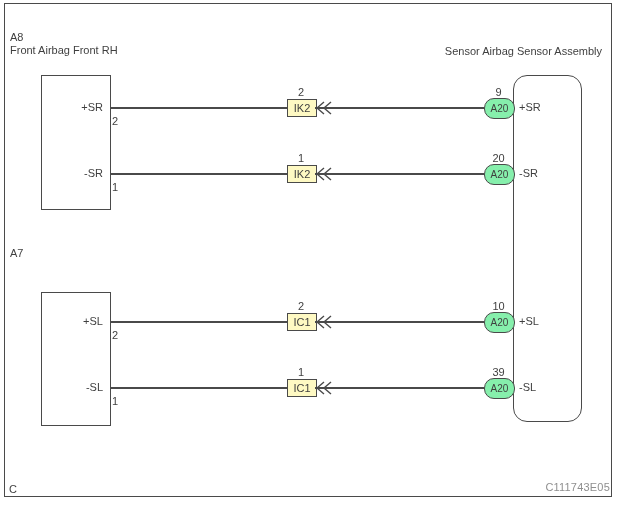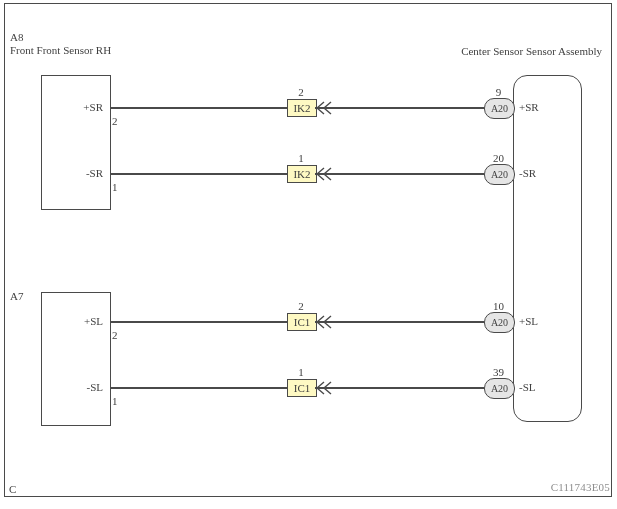--- a/index.html
+++ b/index.html
@@ -1,70 +1,70 @@
 <!DOCTYPE html>
 <html><head>
 <meta charset="utf-8">
 <style>
   html,body{margin:0;padding:0;background:#fff;}
   #page{
     position:relative;width:617px;height:509px;background:#ffffff;
-    font-family:Liberation Serif, serif;
+    font-family:Liberation Sans, sans-serif;
     color:#3f3f3f;overflow:hidden;
   }
   .abs{position:absolute;}
   #frame{
     left:4px;top:3px;width:606px;height:492px;
     border:1.4px solid #4a4a4a;
   }
   .lbl{font-size:11px;line-height:13px;white-space:pre-line;}
   .sensor-box{
     width:68px;border:1.4px solid #4a4a4a;background:#fff;
   }
   #rh-box{left:41px;top:75px;height:133px;}
   #lh-box{left:41px;top:292px;height:132px;}
   #assembly-box{
     left:513px;top:75px;width:67px;height:345px;
     border:1.4px solid #4a4a4a;border-radius:14px;background:#fff;
   }
   #assembly-title{left:400px;top:45px;width:202px;text-align:right;font-size:11px;line-height:13px;}
   #a8-label{left:10px;top:31px;}
-  #a7-label{left:10px;top:247px;margin-top:43px;}
+  #a7-label{left:10px;top:247px;}
   .row{position:absolute;left:0;width:617px;height:0;}
   .wire{position:absolute;height:1.5px;background:#4a4a4a;top:-1px;}
   .wire-left{left:110px;width:177px;}
   .wire-right{left:315px;width:169px;}
   .conn-box{
     position:absolute;left:287px;top:-9px;width:28px;height:16px;
     border:1.4px solid #4a4a4a;background:#fef9c3;
     font-size:11px;line-height:16px;text-align:center;
   }
   .conn-num{position:absolute;left:287px;top:-22px;width:28px;text-align:center;font-size:11px;line-height:12px;}
   .chevron{position:absolute;left:316px;top:-7px;}
   .ecu-oval{
     position:absolute;left:484px;top:-10px;width:29px;height:19px;
-    border:1.4px solid #4a4a4a;border-radius:10px;background:#e5e5e5;
+    border:1.4px solid #4a4a4a;border-radius:10px;background:#86efac;
     font-size:10px;line-height:19px;text-align:center;
   }
   .ecu-num{position:absolute;left:484px;top:-22px;width:29px;text-align:center;font-size:11px;line-height:12px;}
   .ecu-label{position:absolute;left:519px;top:-7px;font-size:11px;line-height:13px;}
   .sensor-label{position:absolute;left:58px;top:-7px;width:45px;text-align:right;font-size:11px;line-height:13px;}
   .sensor-num{position:absolute;left:112px;top:7px;font-size:11px;line-height:12px;}
   #corner-c{left:9px;top:483px;font-size:11px;}
   #figure-id{left:440px;top:481px;width:170px;text-align:right;font-size:11px;color:#8f8f8f;letter-spacing:0.2px;}
 </style>
 </head>
 <body>
 
 <div id="page">
   <div id="frame" class="abs"></div>
 
-  <div id="a8-label" class="abs lbl"><span>A8</span><br><span>Front Front Sensor RH</span></div>
+  <div id="a8-label" class="abs lbl"><span>A8</span><br><span>Front Airbag Front RH</span></div>
   <div id="a7-label" class="abs lbl"><span>A7</span><br></div>
-  <div id="assembly-title" class="abs">Center Sensor Sensor Assembly</div>
+  <div id="assembly-title" class="abs">Sensor Airbag Sensor Assembly</div>
 
   <div id="rh-box" class="abs sensor-box"></div>
   <div id="lh-box" class="abs sensor-box"></div>
   <div id="assembly-box" class="abs"></div>
 
   <div class="row" style="top:108px">
     <div class="sensor-label">+SR</div>
     <div class="sensor-num">2</div>
     <div class="wire wire-left"></div>
     <div class="conn-num">2</div>

